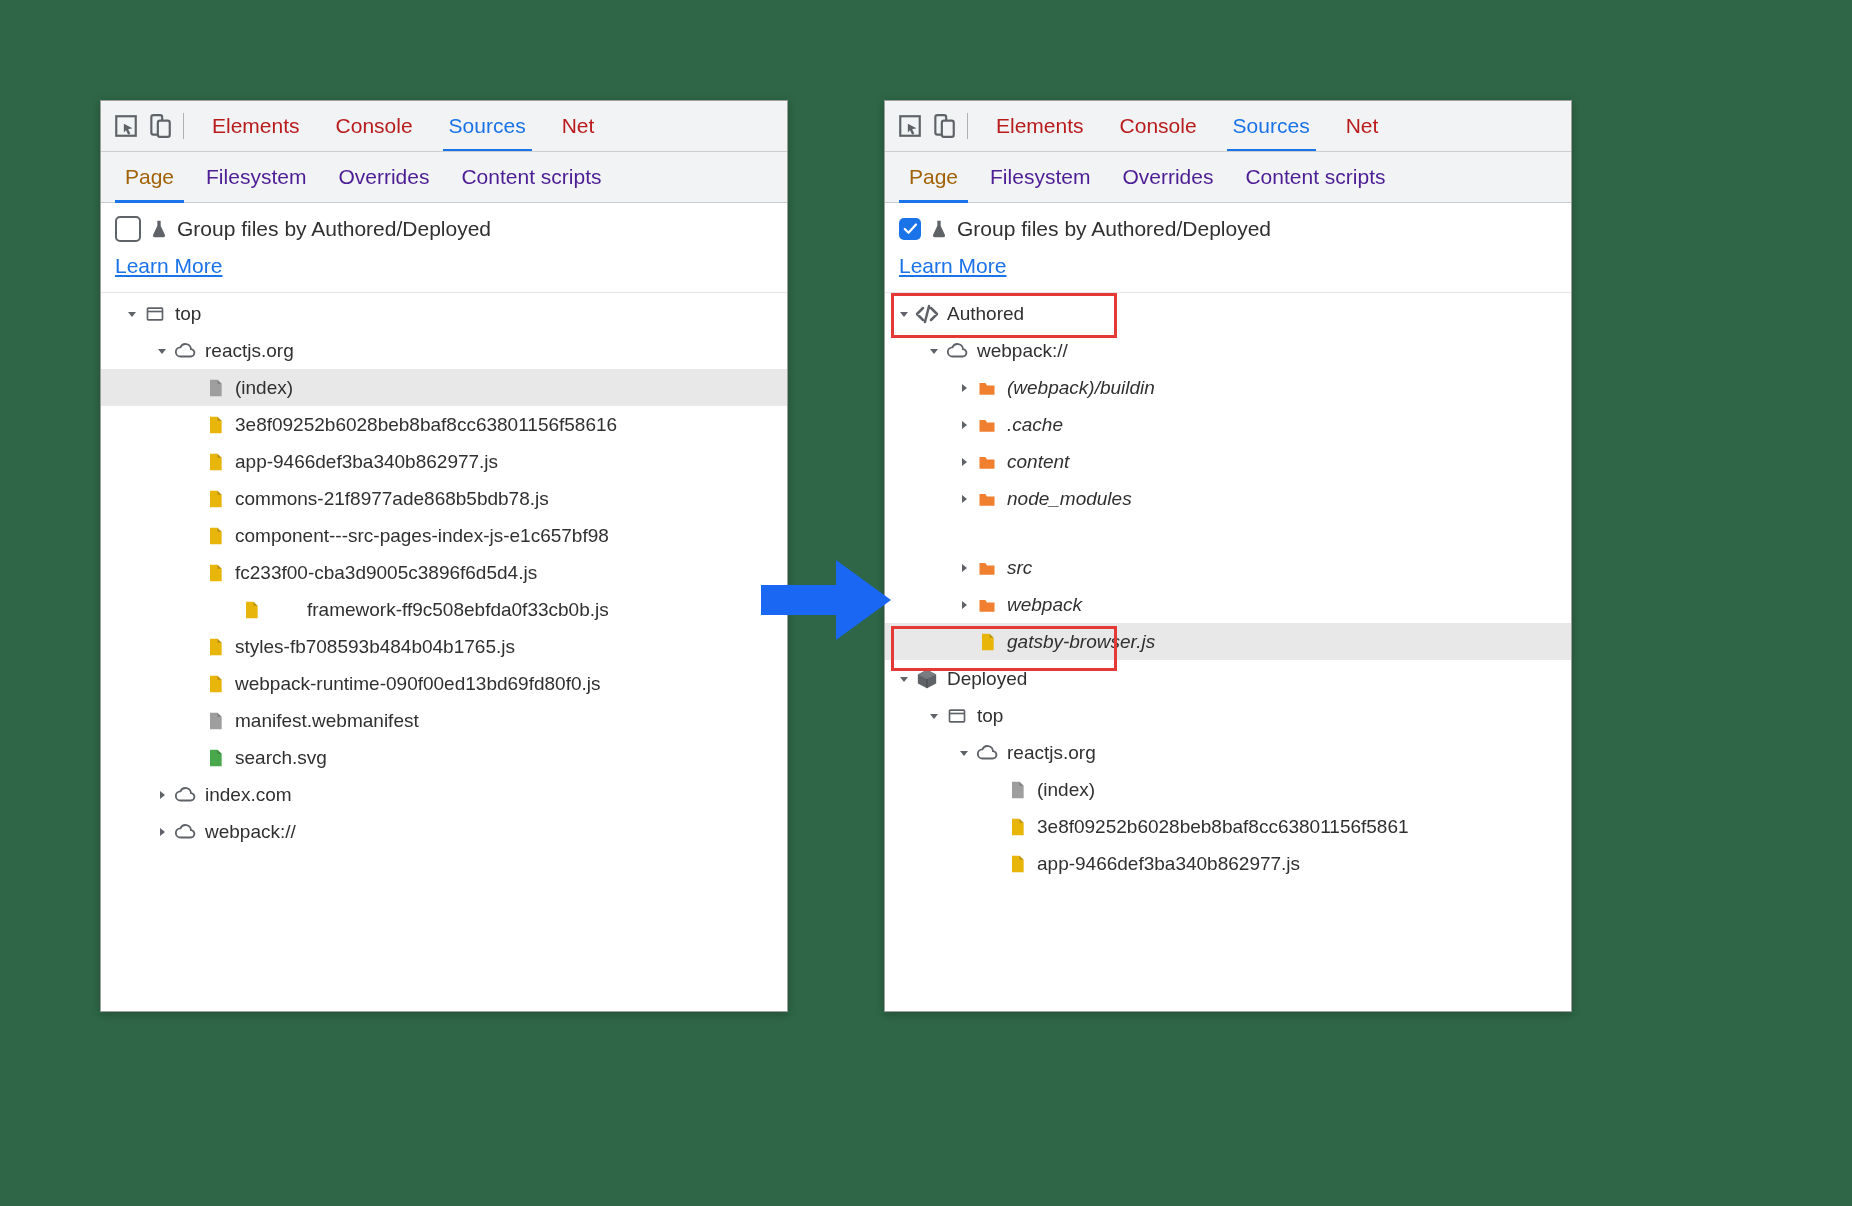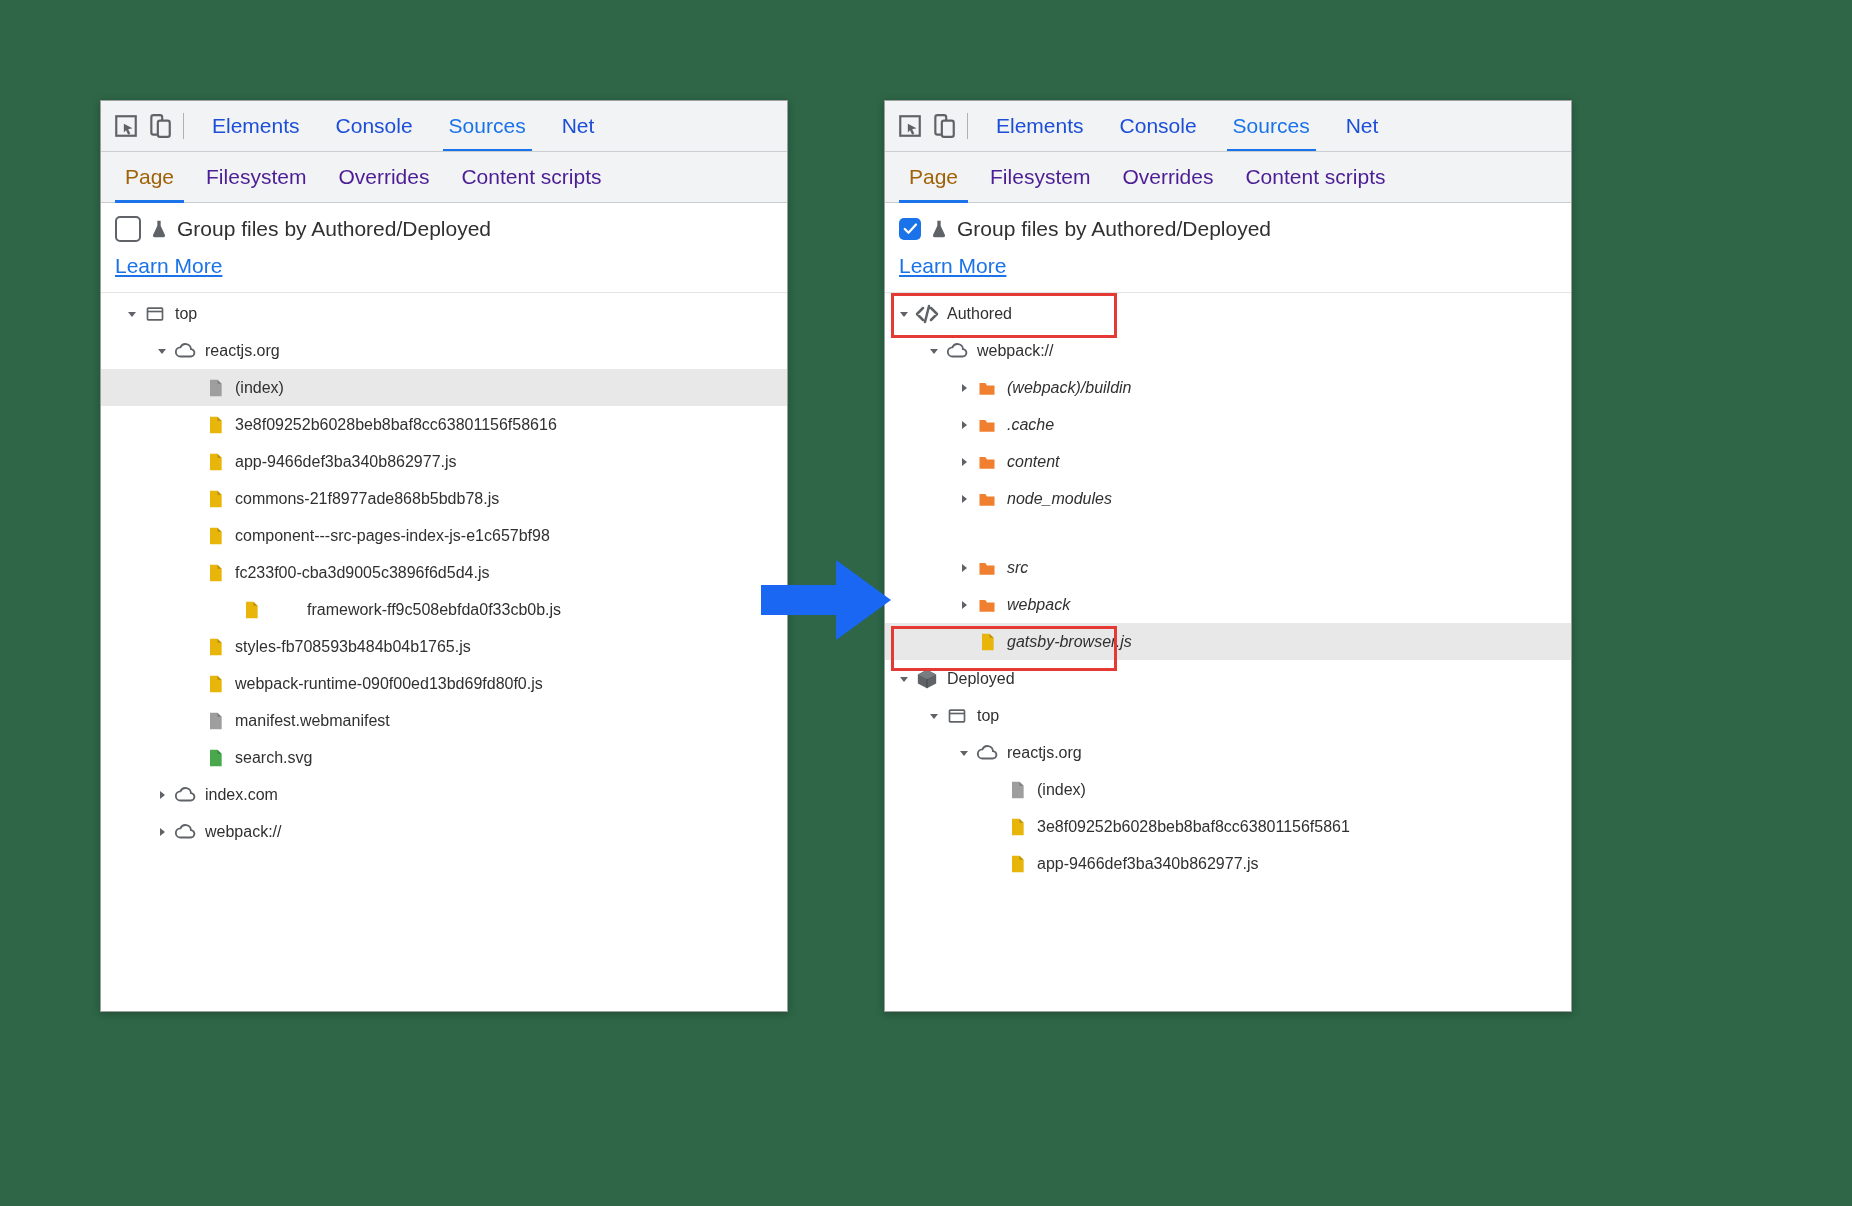--- a/index.html
+++ b/index.html
@@ -36,21 +36,21 @@
     white-space: nowrap;
     overflow: hidden;
   }
   .toolbar .divider {
     width: 1px;
     height: 26px;
     background: #b0b0b0;
     margin: 0 6px 0 2px;
   }
   .toolbar .tab {
-    color: #1d4ed8;
+    color: #b91c1c;
     padding: 0 14px;
     height: 100%;
     display: flex;
     align-items: center;
     position: relative;
     font-size: 21px;
   }
   .toolbar .tab.active {
     color: #1a73e8;
   }
@@ -122,21 +122,21 @@
   }
   .learn-more {
     color: #1a73e8;
     text-decoration: underline;
     margin-top: 4px;
     display: inline-block;
   }
 
   
   .tree {
-    font-size: 16px;
+    font-size: 19px;
     user-select: none;
     padding-top: 2px;
   }
   .tree-row {
     display: flex;
     align-items: center;
     height: 37px;
     padding-right: 8px;
     white-space: nowrap;
     overflow: hidden;

